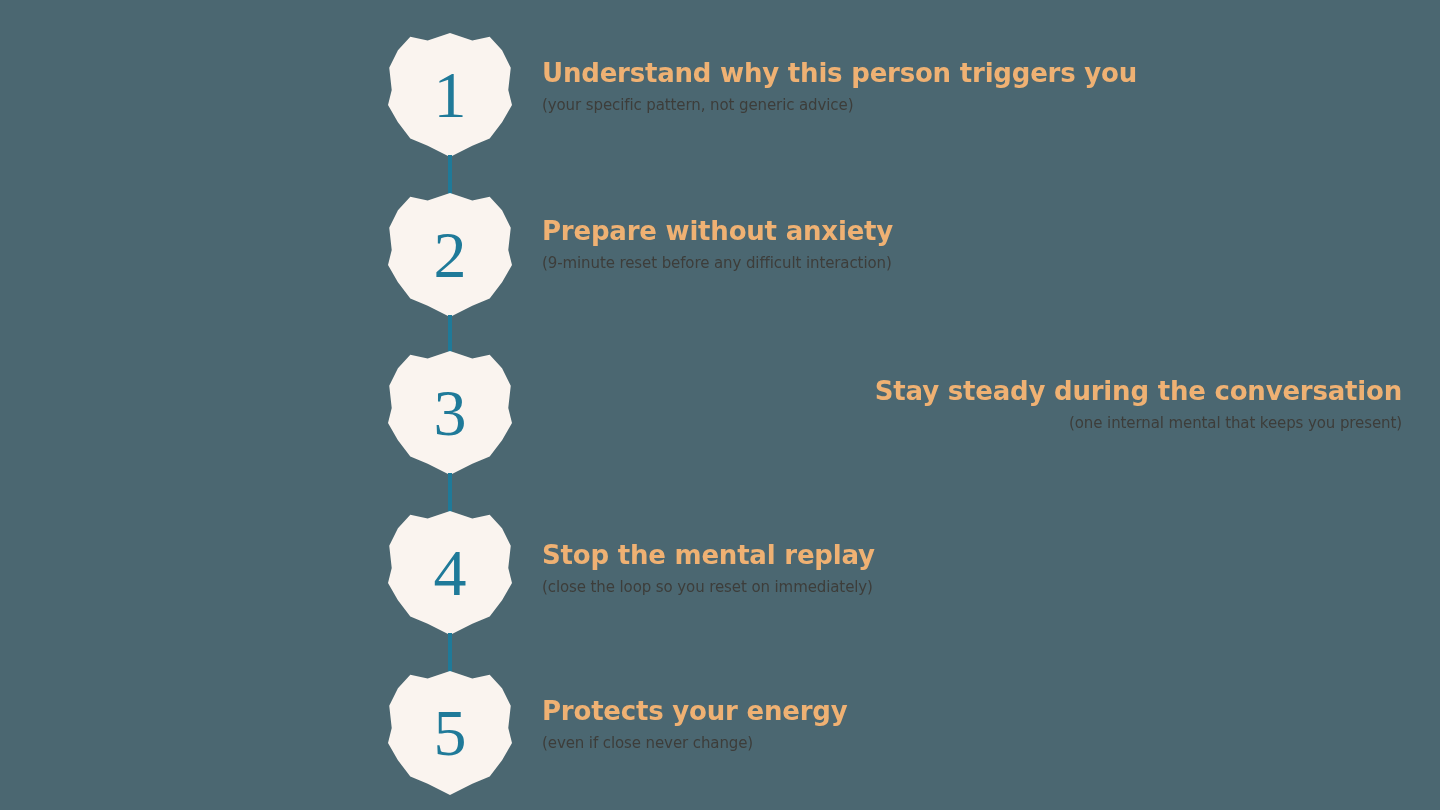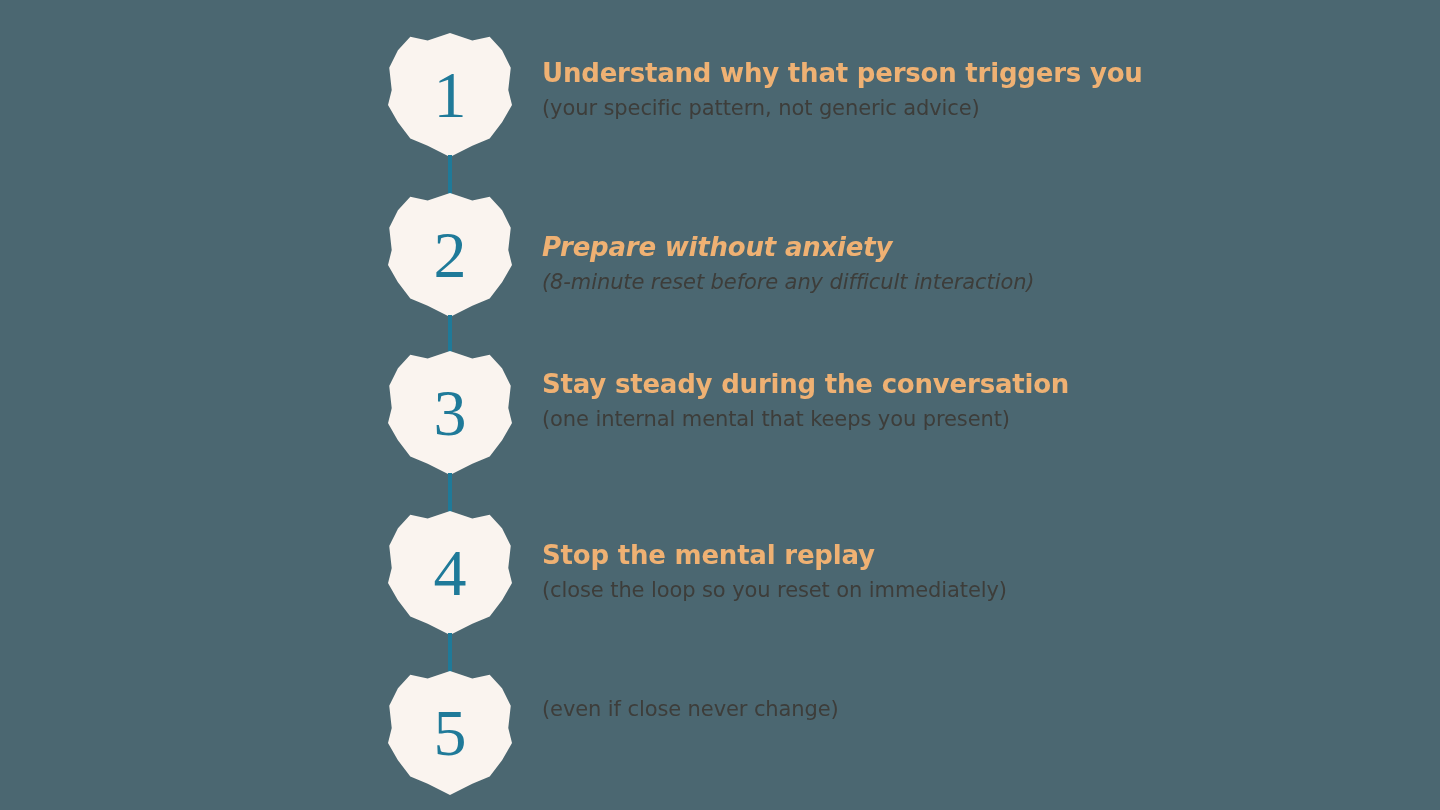--- a/index.html
+++ b/index.html
@@ -116,65 +116,65 @@
     font-weight: bold;
     color: #efb173;
     letter-spacing: -0.2px;
     line-height: 1.15;
     margin: 0 0 7px 0;
     white-space: nowrap;
   }
 
   .step-subtitle {
     font-family: "DejaVu Sans", "Liberation Sans", sans-serif;
-    font-size: 21px;
+    font-size: 15px;
     font-weight: normal;
     color: #3d3d3a;
     letter-spacing: -0.1px;
     line-height: 1.2;
     margin: 0;
     white-space: nowrap;
   }
 </style>
 </head>
 <body>
 
 <div id="infographic">
   <div class="timeline">
 
     <div class="step" style="top:33px;">
       <div class="badge-wrap">
         <div class="badge-shape"></div>
         <div class="badge-number">1</div>
       </div>
       <div class="step-text" style="top:26px;">
-        <p class="step-title">Understand why that person triggers you</p>
+        <p class="step-title">Understand why this person triggers you</p>
         <p class="step-subtitle">(your specific pattern, not generic advice)</p>
       </div>
     </div>
     <div class="connector" style="top:155px; height:58px;"></div>
 
     <div class="step" style="top:193px;">
       <div class="badge-wrap">
         <div class="badge-shape"></div>
         <div class="badge-number">2</div>
       </div>
-      <div class="step-text" style="top:40px;font-style:italic;">
+      <div class="step-text" style="top:24px;">
         <p class="step-title">Prepare without anxiety</p>
-        <p class="step-subtitle">(8-minute reset before any difficult interaction)</p>
+        <p class="step-subtitle">(9-minute reset before any difficult interaction)</p>
       </div>
     </div>
     <div class="connector" style="top:315px; height:58px;"></div>
 
     <div class="step" style="top:351px;">
       <div class="badge-wrap">
         <div class="badge-shape"></div>
         <div class="badge-number">3</div>
       </div>
-      <div class="step-text" style="top:19px;">
+      <div class="step-text" style="top:26px;text-align:right;">
         <p class="step-title">Stay steady during the conversation</p>
         <p class="step-subtitle">(one internal mental that keeps you present)</p>
       </div>
     </div>
     <div class="connector" style="top:473px; height:58px;"></div>
 
     <div class="step" style="top:511px;">
       <div class="badge-wrap">
         <div class="badge-shape"></div>
         <div class="badge-number">4</div>
@@ -185,18 +185,19 @@
       </div>
     </div>
     <div class="connector" style="top:633px; height:58px;"></div>
 
     <div class="step" style="top:671px;">
       <div class="badge-wrap">
         <div class="badge-shape"></div>
         <div class="badge-number">5</div>
       </div>
       <div class="step-text" style="top:26px;">
+        <p class="step-title">Protects your energy</p>
         <p class="step-subtitle">(even if close never change)</p>
       </div>
     </div>
 
   </div>
 </div>
 
 </body></html>

